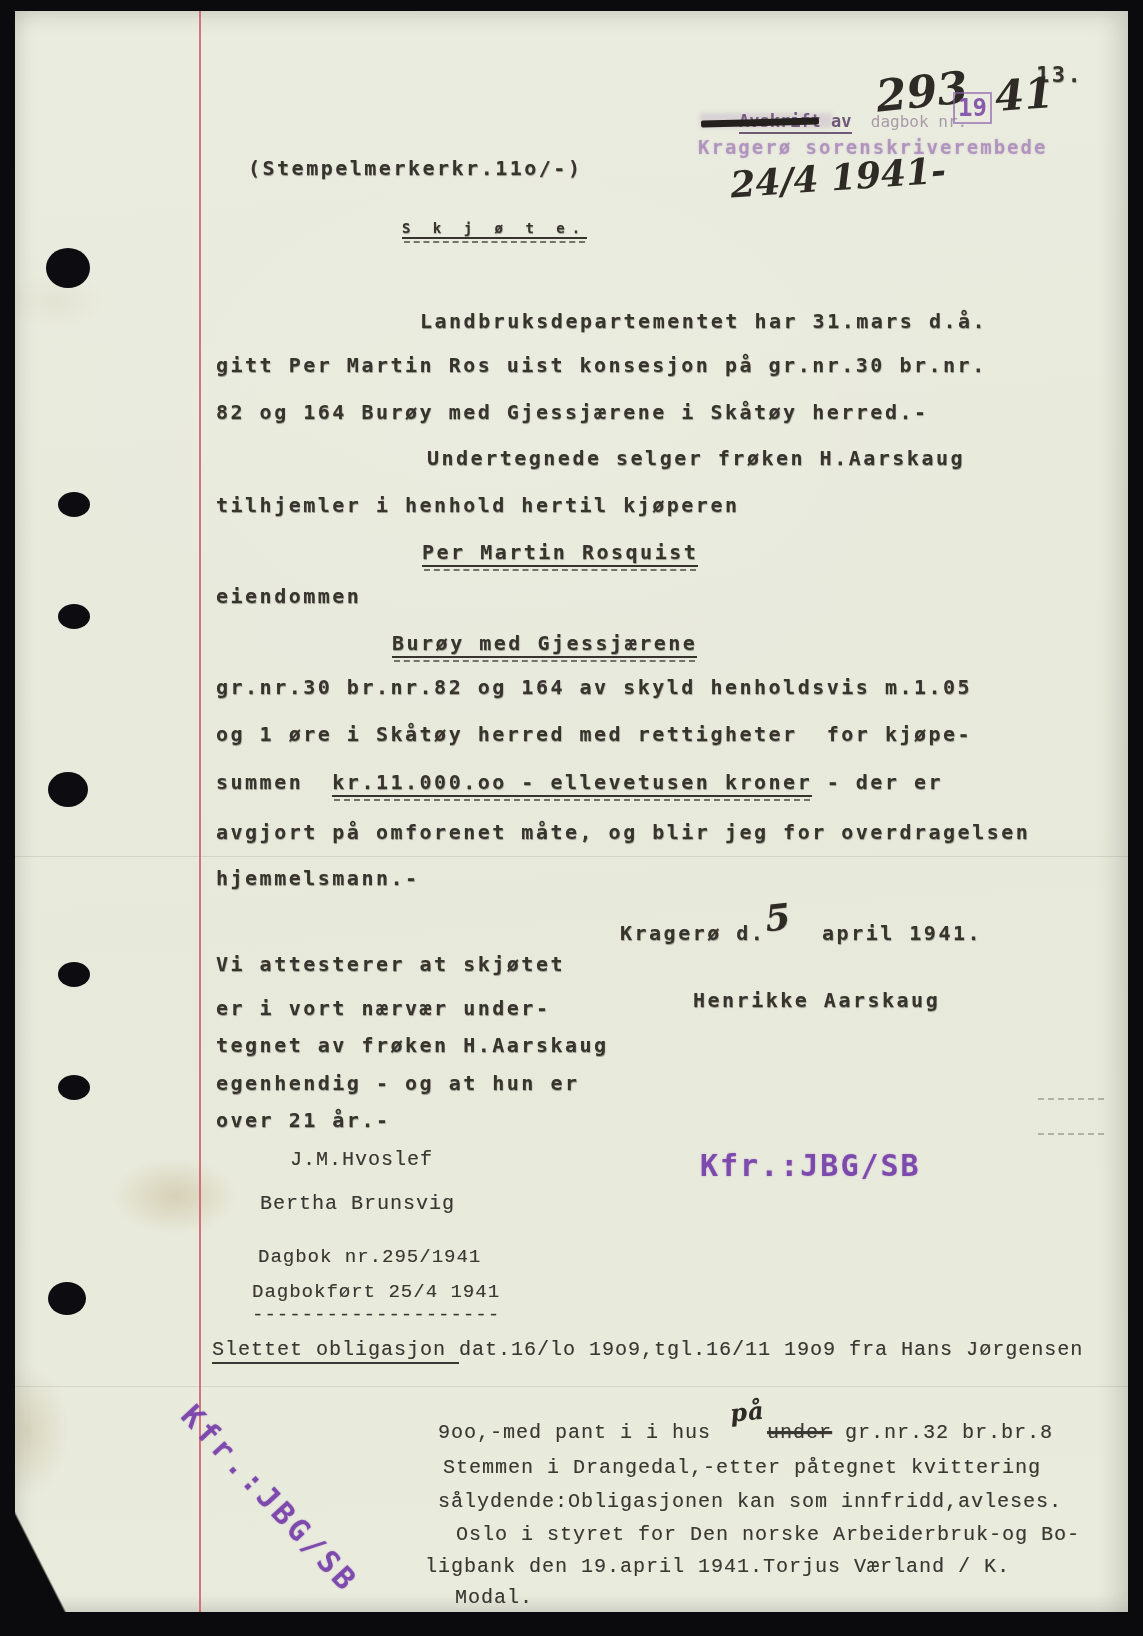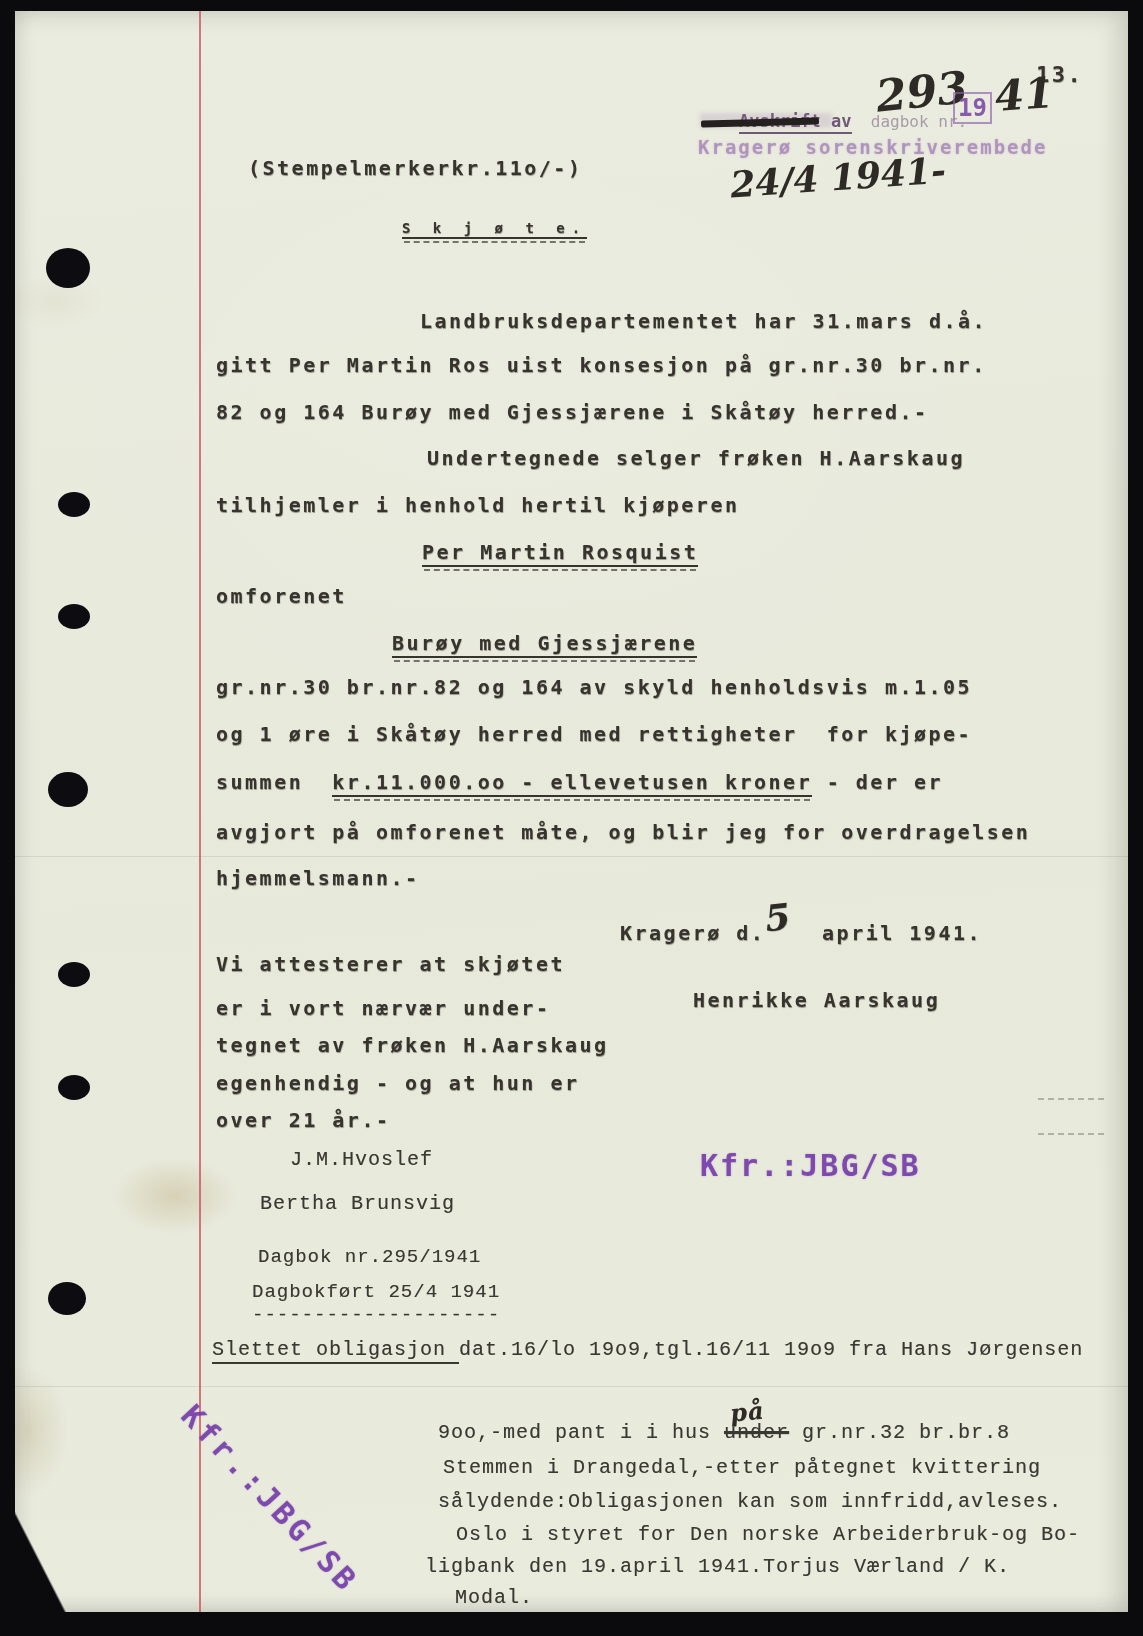--- a/index.html
+++ b/index.html
@@ -65,21 +65,21 @@
   .stamp-avskrift .faded { font-size:16px; color:rgba(125,100,135,0.60); font-weight:normal; }
   .kfr {
     position:absolute; white-space:pre; font-family:"DejaVu Sans Mono",monospace;
     font-weight:bold; font-size:30px; letter-spacing:2px; color:rgba(118,62,170,0.88);
     text-shadow:0 0 1.5px rgba(118,62,170,0.45);
   }
   .strikebar { position:absolute; background:#23201d; border-radius:2px; }
   .smudge { position:absolute; background:rgba(150,110,170,0.20); filter:blur(2px); }
   .pencil { position:absolute; width:66px; border-top:2px dashed rgba(100,100,92,0.42); }
   .struck-wrap { position:relative; display:inline-block; }
-  .struck { text-decoration:line-through; text-decoration-thickness:3px; }
+  .struck { text-decoration:line-through; text-decoration-thickness:3px;margin-left:43px; }
   .hand-above { position:absolute; left:6px; top:-24px; font-size:24px;
     font-family:"DejaVu Serif", serif; font-style:italic; font-weight:bold;
     color:#2e2a25; transform:rotate(-6deg); }
 </style>
 </head>
 <body>
 
 <div id="stage">
   <div id="paper"></div>
   <div class="corner-cut"></div>
@@ -110,21 +110,21 @@
 
   <div class="tw" style="left:248px;top:156px">(Stempelmerkerkr.11o/-)</div>
   <div class="tw title" style="left:402px;top:220px"><span class="ul2">S k j ø t e.</span></div>
 
   <div class="tw" style="left:420px;top:309px">Landbruksdepartementet har 31.mars d.å.</div>
   <div class="tw" style="left:216px;top:353px">gitt Per Martin Ros uist konsesjon på gr.nr.30 br.nr.</div>
   <div class="tw" style="left:216px;top:400px">82 og 164 Burøy med Gjessjærene i Skåtøy herred.-</div>
   <div class="tw" style="left:427px;top:446px">Undertegnede selger frøken H.Aarskaug</div>
   <div class="tw" style="left:216px;top:493px">tilhjemler i henhold hertil kjøperen</div>
   <div class="tw" style="left:422px;top:540px"><span class="ul2">Per Martin Rosquist</span></div>
-  <div class="tw" style="left:216px;top:584px">omforenet</div>
+  <div class="tw" style="left:216px;top:584px">eiendommen</div>
   <div class="tw" style="left:392px;top:631px"><span class="ul2">Burøy med Gjessjærene</span></div>
   <div class="tw" style="left:216px;top:675px">gr.nr.30 br.nr.82 og 164 av skyld henholdsvis m.1.05</div>
   <div class="tw" style="left:216px;top:722px">og 1 øre i Skåtøy herred med rettigheter  for kjøpe-</div>
   <div class="tw" style="left:216px;top:770px"><span>summen  </span><span class="ul2">kr.11.000.oo - ellevetusen kroner</span><span> - der er</span></div>
   <div class="tw" style="left:216px;top:820px">avgjort på omforenet måte, og blir jeg for overdragelsen</div>
   <div class="tw" style="left:216px;top:866px">hjemmelsmann.-</div>
   <div class="tw" style="left:620px;top:906px"><span>Kragerø d.</span><span class="hand-inline" style="font-size:36px;transform:translateY(-10px) rotate(-6deg)">5</span><span>  april 1941.</span></div>
 
   <div class="tw" style="left:216px;top:952px">Vi attesterer at skjøtet</div>
   <div class="tw" style="left:693px;top:988px">Henrikke Aarskaug</div>

